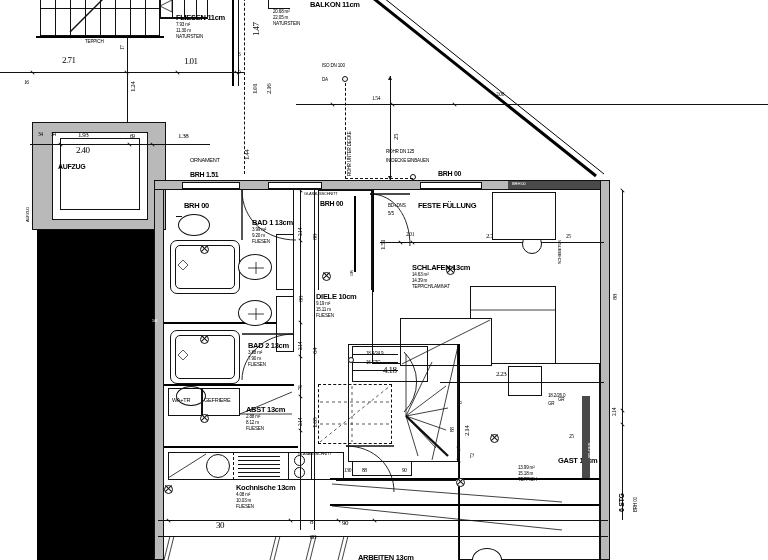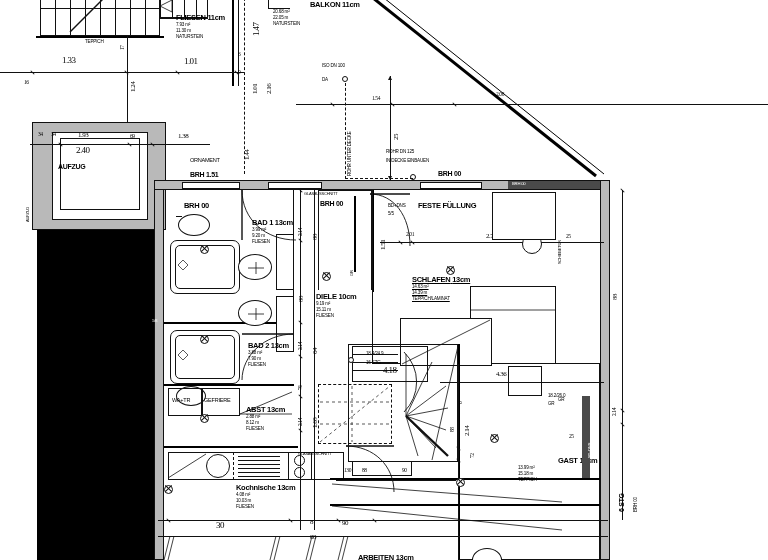--- a/index.html
+++ b/index.html
@@ -90,21 +90,21 @@
     <div class="t sub" style="position:relative;top:3px;">NATURSTEIN</div>
   </div>
 
   <div class="v2" style="left:232px;top:-12px;height:98px;"></div>
   <div class="v" style="left:238px;top:-12px;height:98px;"></div>
   <div class="dashv" style="left:244px;top:-12px;height:186px;"></div>
   <div class="v" style="left:268px;top:-12px;height:20px;"></div>
   <div class="h" style="left:268px;top:8px;width:22px;"></div>
 
   <div class="h" style="left:0px;top:72px;width:244px;"></div>
-  <div class="t dim" style="left:62px;top:56px;">1.33</div>
+  <div class="t dim" style="left:62px;top:56px;">2.71</div>
   <div class="t dim" style="left:184px;top:57px;">1.01</div>
   <div class="t dimsm rot90" style="left:130px;top:92px;">1.24</div>
   <div class="t dimxs rot90" style="left:120px;top:50px;">17</div>
   <div class="t dimxs" style="left:238px;top:52px;">6</div>
   <div class="t dimxs" style="left:238px;top:70px;">9</div>
   <div class="t dimsm rot90" style="left:252px;top:94px;">1.01</div>
   <div class="t dimsm rot90" style="left:266px;top:94px;">2.16</div>
   <div class="t dim rot90" style="left:252px;top:36px;">1.47</div>
   <div class="t dimxs" style="left:24px;top:80px;">16</div>
 
@@ -337,39 +337,39 @@
   <div class="tick" style="left:410px;top:242px;"></div>
   <div class="tick" style="left:530px;top:242px;"></div>
   <div class="t dimxs" style="left:406px;top:232px;">2.01</div>
   <div class="t dimsm" style="left:486px;top:233px;">2.75</div>
   <div class="t dimsm rot90" style="left:380px;top:250px;">1.51</div>
 
   <div class="circ" style="left:522px;top:234px;width:20px;height:20px;"></div>
   <div class="fx" style="left:492px;top:192px;width:64px;height:48px;"></div>
   <div class="lamp" style="left:446px;top:266px;"></div>
 
-  <div style="position:absolute;left:412px;top:276px;text-decoration:underline;">
+  <div style="position:absolute;left:412px;top:264px;">
     <div class="t rm" style="position:relative;">
       <span>SCHLAFEN</span> <span>13cm</span>
     </div>
     <div class="t sub" style="position:relative;top:1px;">14.63 m²</div>
     <div class="t sub" style="position:relative;top:2px;">14.39 m</div>
     <div class="t sub" style="position:relative;top:3px;">TEPPICH/LAMINAT</div>
   </div>
 
   <div class="fx" style="left:470px;top:286px;width:86px;height:78px;"></div>
   <svg style="left:470px;top:310px;width:86px;height:54px;">
     <line x1="0" y1="0" x2="86" y2="0" stroke="#111" stroke-width="0.8"></line>
   </svg>
   <div class="fx" style="left:508px;top:366px;width:34px;height:30px;"></div>
   <div class="fx" style="left:400px;top:318px;width:92px;height:48px;"></div>
   <svg style="left:400px;top:318px;width:92px;height:48px;">
     <line x1="2" y1="46" x2="90" y2="2" stroke="#111" stroke-width="0.8"></line>
   </svg>
-  <div class="t dimsm" style="left:496px;top:371px;">4.36</div>
+  <div class="t dimsm" style="left:496px;top:371px;">2.23</div>
   <div class="h" style="left:440px;top:382px;width:164px;"></div>
   <div class="t note" style="left:548px;top:394px;">18.2/26.0</div>
   <div class="t note" style="left:548px;top:402px;">GR</div>
 
   <div class="roomline" style="left:348px;top:344px;width:110px;height:118px;"></div>
   <div class="roomline" style="left:352px;top:346px;width:76px;height:36px;"></div>
   <div class="h" style="left:352px;top:354px;width:46px;"></div>
   <div class="h" style="left:352px;top:362px;width:46px;"></div>
   <div class="h" style="left:352px;top:370px;width:46px;"></div>
   <div class="t note" style="left:366px;top:352px;">18.4/24.9</div>

